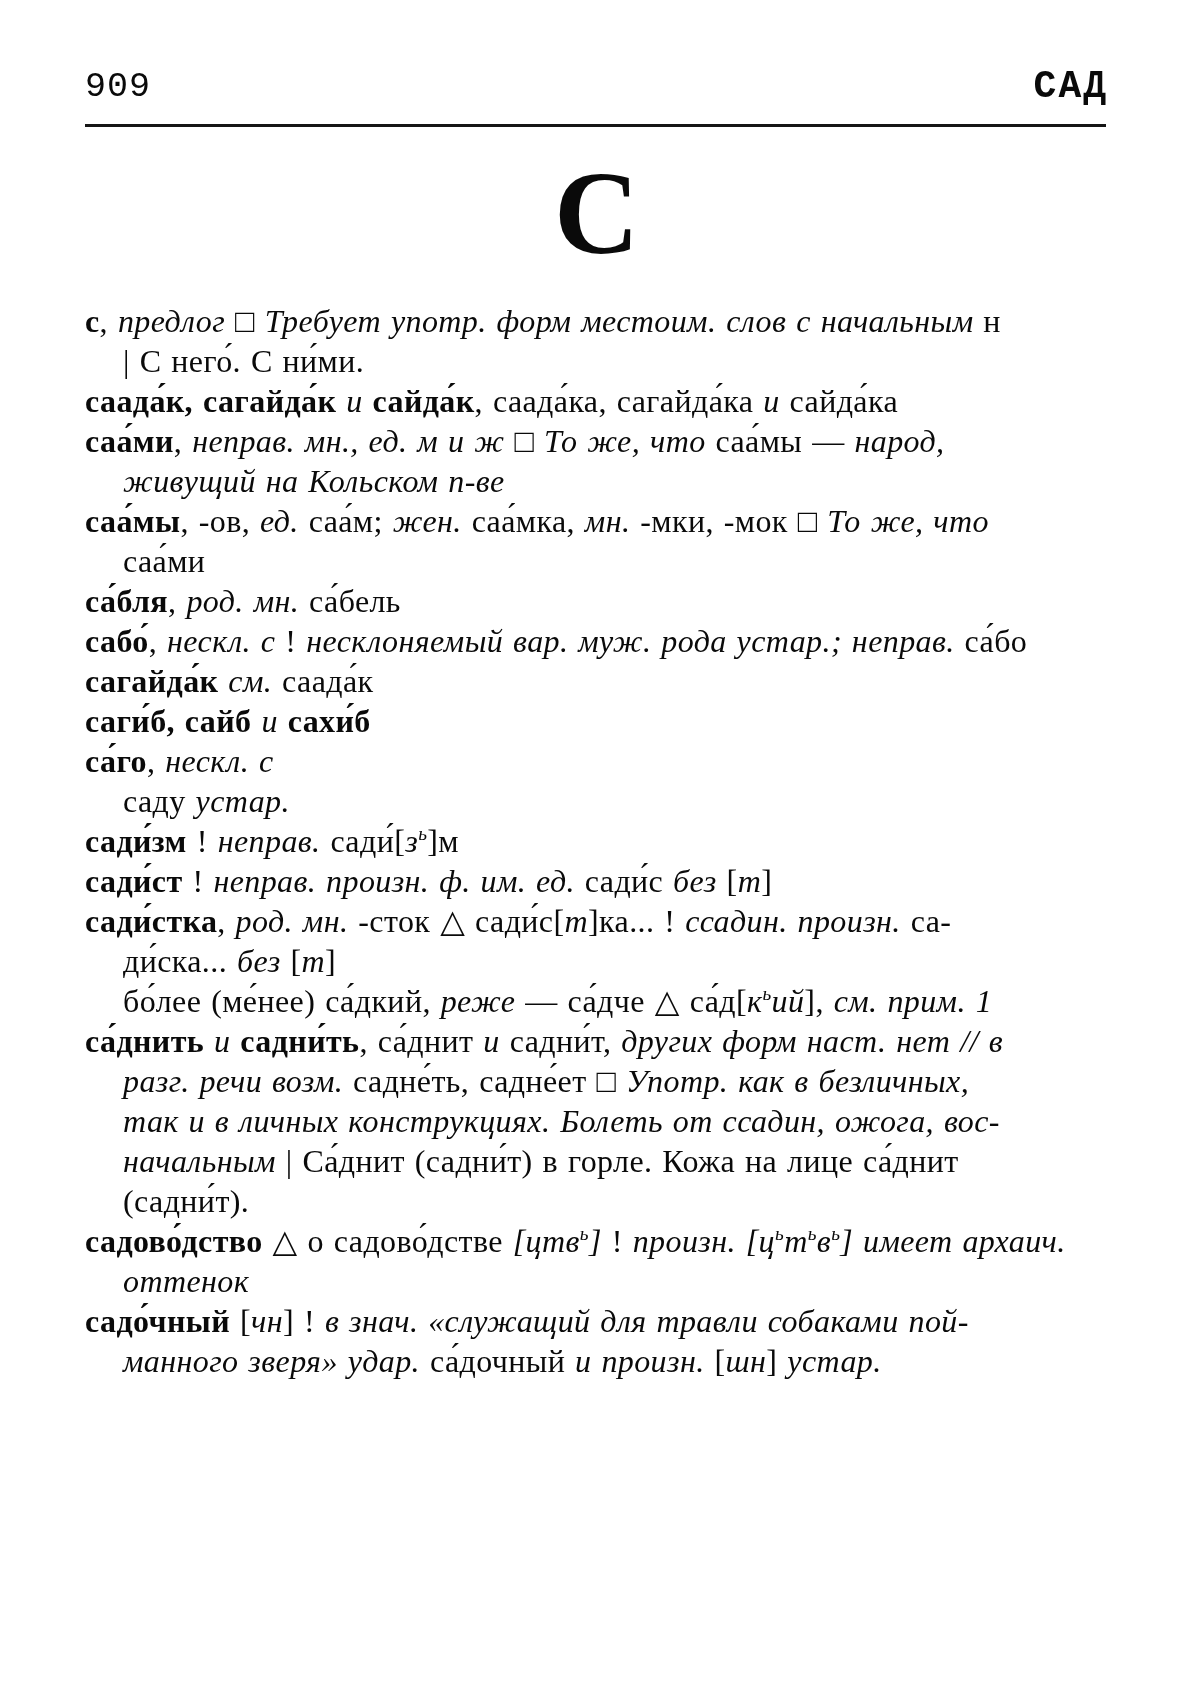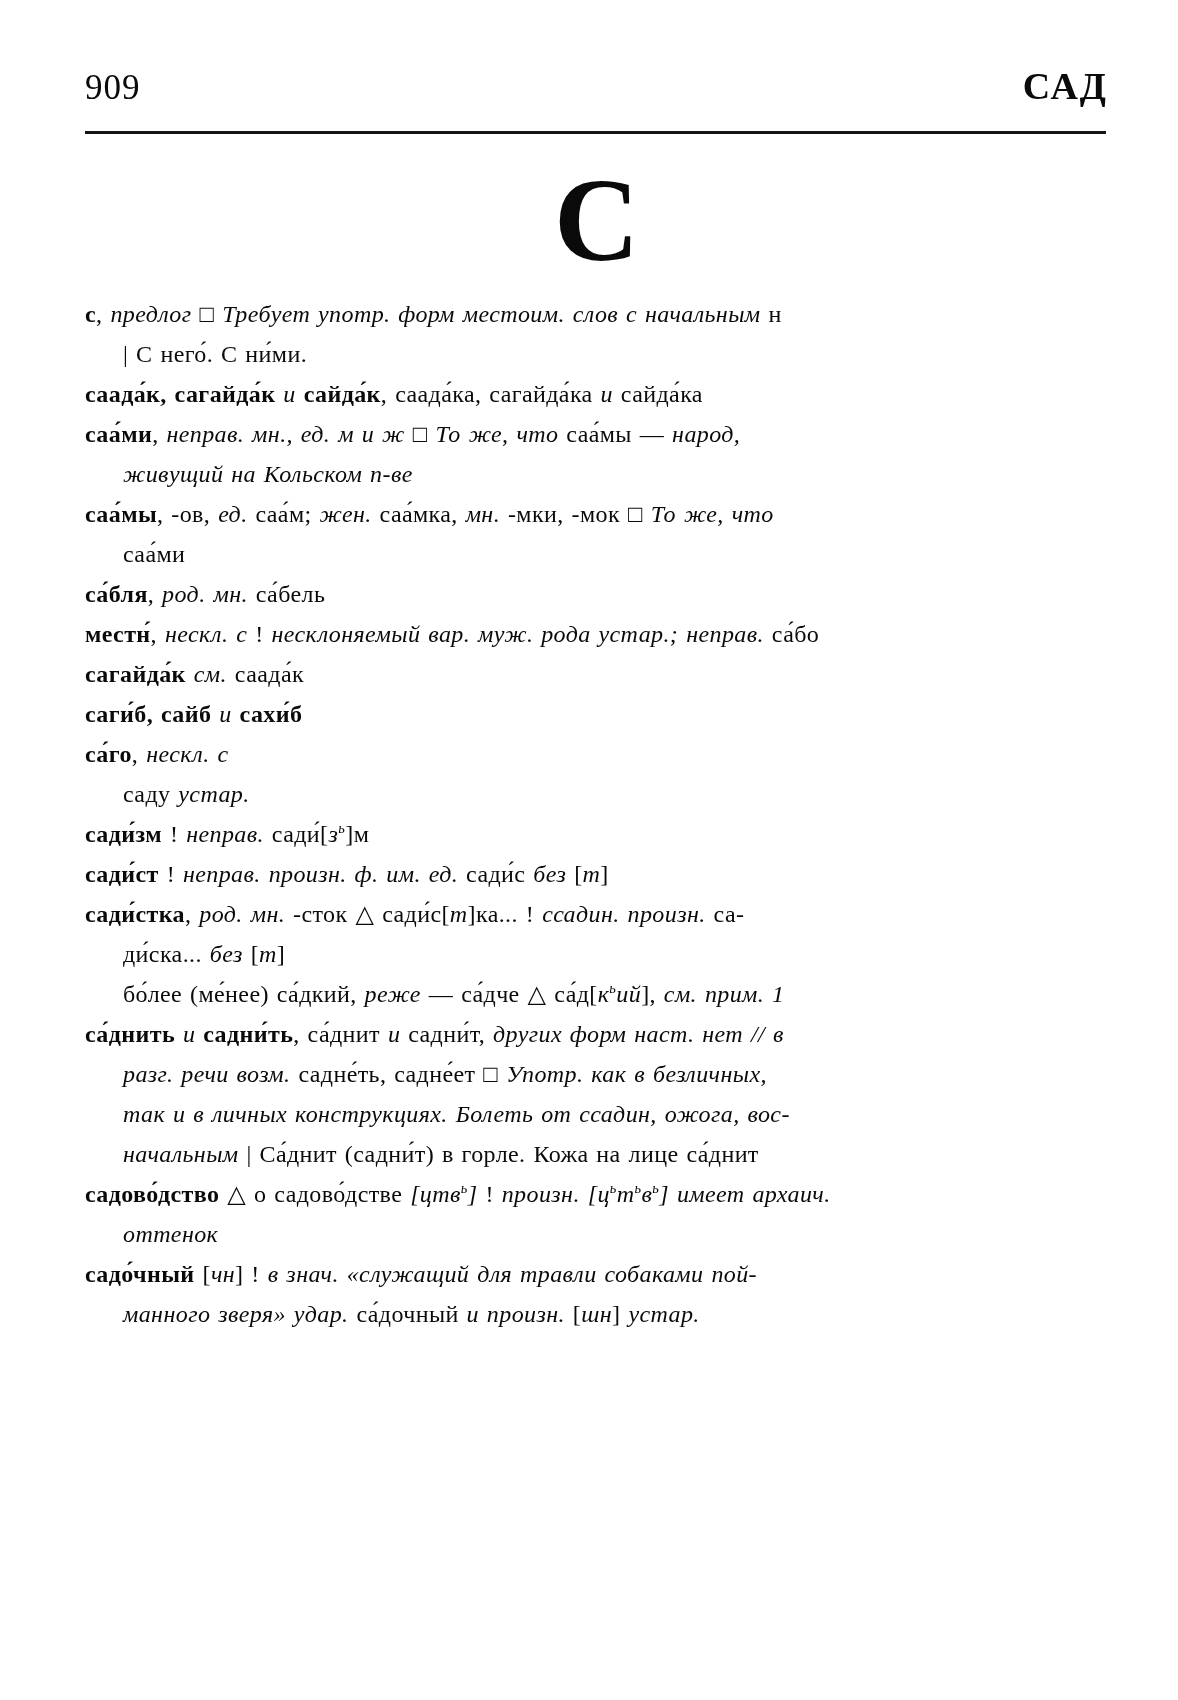--- a/index.html
+++ b/index.html
@@ -3,32 +3,32 @@
 <meta charset="utf-8">
 <style>
   html,body{margin:0;padding:0;}
   body{
     width:1178px;height:1700px;background:#ffffff;color:#0a0a0a;
     font-family:"Liberation Serif","DejaVu Serif",serif;
     overflow:hidden;position:relative;
   }
   .page{padding:66px 70px 0 85px;}
   .page-header{
-    display:flex;justify-content:space-between;align-items:flex-end;
-    font-size:35px;line-height:1.1;padding-bottom:23px;
+    display:flex;justify-content:space-between;align-items:center;
+    font-size:35px;line-height:1.1;padding-bottom:16px;font-family:Liberation Mono, monospace;
   }
   .page-number{font-weight:normal;letter-spacing:1px;}
   .guide-word{font-weight:bold;font-size:38px;letter-spacing:2px;}
   .header-rule{height:3px;background:#151515;margin-right:2px;}
   .section-letter{
     text-align:center;font-size:118px;font-weight:bold;line-height:1;
     margin:28px 0 0 0;letter-spacing:0;
   }
   .entries{
-    margin-top:14px;font-size:24px;line-height:40px;
+    margin-top:28px;font-size:32px;line-height:40px;
     letter-spacing:0.4px;word-spacing:1.5px;
   }
   .line{white-space:nowrap;}
   .cont{padding-left:38px;}
   .b{font-weight:bold;}
   .i{font-style:italic;}
   .s{font-size:60%;vertical-align:super;line-height:0;}
 </style>
 </head>
 <body>
@@ -45,33 +45,34 @@
 
   <div class="entries">
       <div class="line"><span class="b">с</span><span>, </span><span class="i">предлог </span><span>□ </span><span class="i">Требует употр. форм местоим. слов с начальным </span><span>н</span></div>
       <div class="line cont"><span>| С него́. С ни́ми.</span></div>
       <div class="line"><span class="b">саада́к, сагайда́к </span><span class="i">и </span><span class="b">сайда́к</span><span>, саада́ка, сагайда́ка </span><span class="i">и </span><span>сайда́ка</span></div>
       <div class="line"><span class="b">саа́ми</span><span>, </span><span class="i">неправ. мн., ед. м и ж </span><span>□ </span><span class="i">То же, что </span><span>саа́мы — </span><span class="i">народ,</span></div>
       <div class="line cont"><span class="i">живущий на Кольском п-ве</span></div>
       <div class="line"><span class="b">саа́мы</span><span>, -ов, </span><span class="i">ед. </span><span>саа́м; </span><span class="i">жен. </span><span>саа́мка, </span><span class="i">мн. </span><span>-мки, -мок □ </span><span class="i">То же, что</span></div>
       <div class="line cont"><span>саа́ми</span></div>
       <div class="line"><span class="b">са́бля</span><span>, </span><span class="i">род. мн. </span><span>са́бель</span></div>
-      <div class="line"><span class="b">местн́</span><span>, </span><span class="i">нескл. с </span><span>! </span><span class="i">несклоняемый вар. муж. рода устар.; неправ. </span><span>са́бо</span></div>
+      <div class="line"><span class="b">сабо́</span><span>, </span><span class="i">нескл. с </span><span>! </span><span class="i">несклоняемый вар. муж. рода устар.; неправ. </span><span>са́бо</span></div>
       <div class="line"><span class="b">сагайда́к </span><span class="i">см. </span><span>саада́к</span></div>
       <div class="line"><span class="b">саги́б, сайб </span><span class="i">и </span><span class="b">сахи́б</span></div>
       <div class="line"><span class="b">са́го</span><span>, </span><span class="i">нескл. с</span></div>
       <div class="line cont"><span>саду </span><span class="i">устар.</span></div>
       <div class="line"><span class="b">сади́зм </span><span>! </span><span class="i">неправ. </span><span>сади́[</span><span class="i">з</span><span class="i s">ь</span><span>]м</span></div>
       <div class="line"><span class="b">сади́ст </span><span>! </span><span class="i">неправ. произн. ф. им. ед. </span><span>сади́с </span><span class="i">без </span><span>[</span><span class="i">т</span><span>]</span></div>
       <div class="line"><span class="b">сади́стка</span><span>, </span><span class="i">род. мн. </span><span>-сток △ сади́с[</span><span class="i">т</span><span>]ка... ! </span><span class="i">ссадин. произн. </span><span>са-</span></div>
       <div class="line cont"><span>ди́ска... </span><span class="i">без </span><span>[</span><span class="i">т</span><span>]</span></div>
       <div class="line cont"><span>бо́лее (ме́нее) са́дкий, </span><span class="i">реже </span><span>— са́дче △ са́д[</span><span class="i">к</span><span class="i s">ь</span><span class="i">ий</span><span>], </span><span class="i">см. прим. 1</span></div>
       <div class="line"><span class="b">са́днить </span><span class="i">и </span><span class="b">садни́ть</span><span>, са́днит </span><span class="i">и </span><span>садни́т, </span><span class="i">других форм наст. нет // в</span></div>
       <div class="line cont"><span class="i">разг. речи возм. </span><span>садне́ть, садне́ет □ </span><span class="i">Употр. как в безличных,</span></div>
       <div class="line cont"><span class="i">так и в личных конструкциях. Болеть от ссадин, ожога, вос-</span></div>
       <div class="line cont"><span class="i">начальным </span><span>| Са́днит (садни́т) в горле. Кожа на лице са́днит</span></div>
+      <div class="line cont"><span>(садни́т).</span></div>
       <div class="line"><span class="b">садово́дство </span><span>△ о садово́дстве </span><span class="i">[цтв</span><span class="i s">ь</span><span class="i">] </span><span>! </span><span class="i">произн. </span><span class="i">[ц</span><span class="i s">ь</span><span class="i">т</span><span class="i s">ь</span><span class="i">в</span><span class="i s">ь</span><span class="i">] </span><span class="i">имеет архаич.</span></div>
       <div class="line cont"><span class="i">оттенок</span></div>
       <div class="line"><span class="b">садо́чный </span><span>[</span><span class="i">чн</span><span>] ! </span><span class="i">в знач. «служащий для травли собаками пой-</span></div>
       <div class="line cont"><span class="i">манного зверя» удар. </span><span>са́дочный </span><span class="i">и произн. </span><span>[</span><span class="i">шн</span><span>] </span><span class="i">устар.</span></div>
     </div>
 
 </div>
 
 </body></html>

